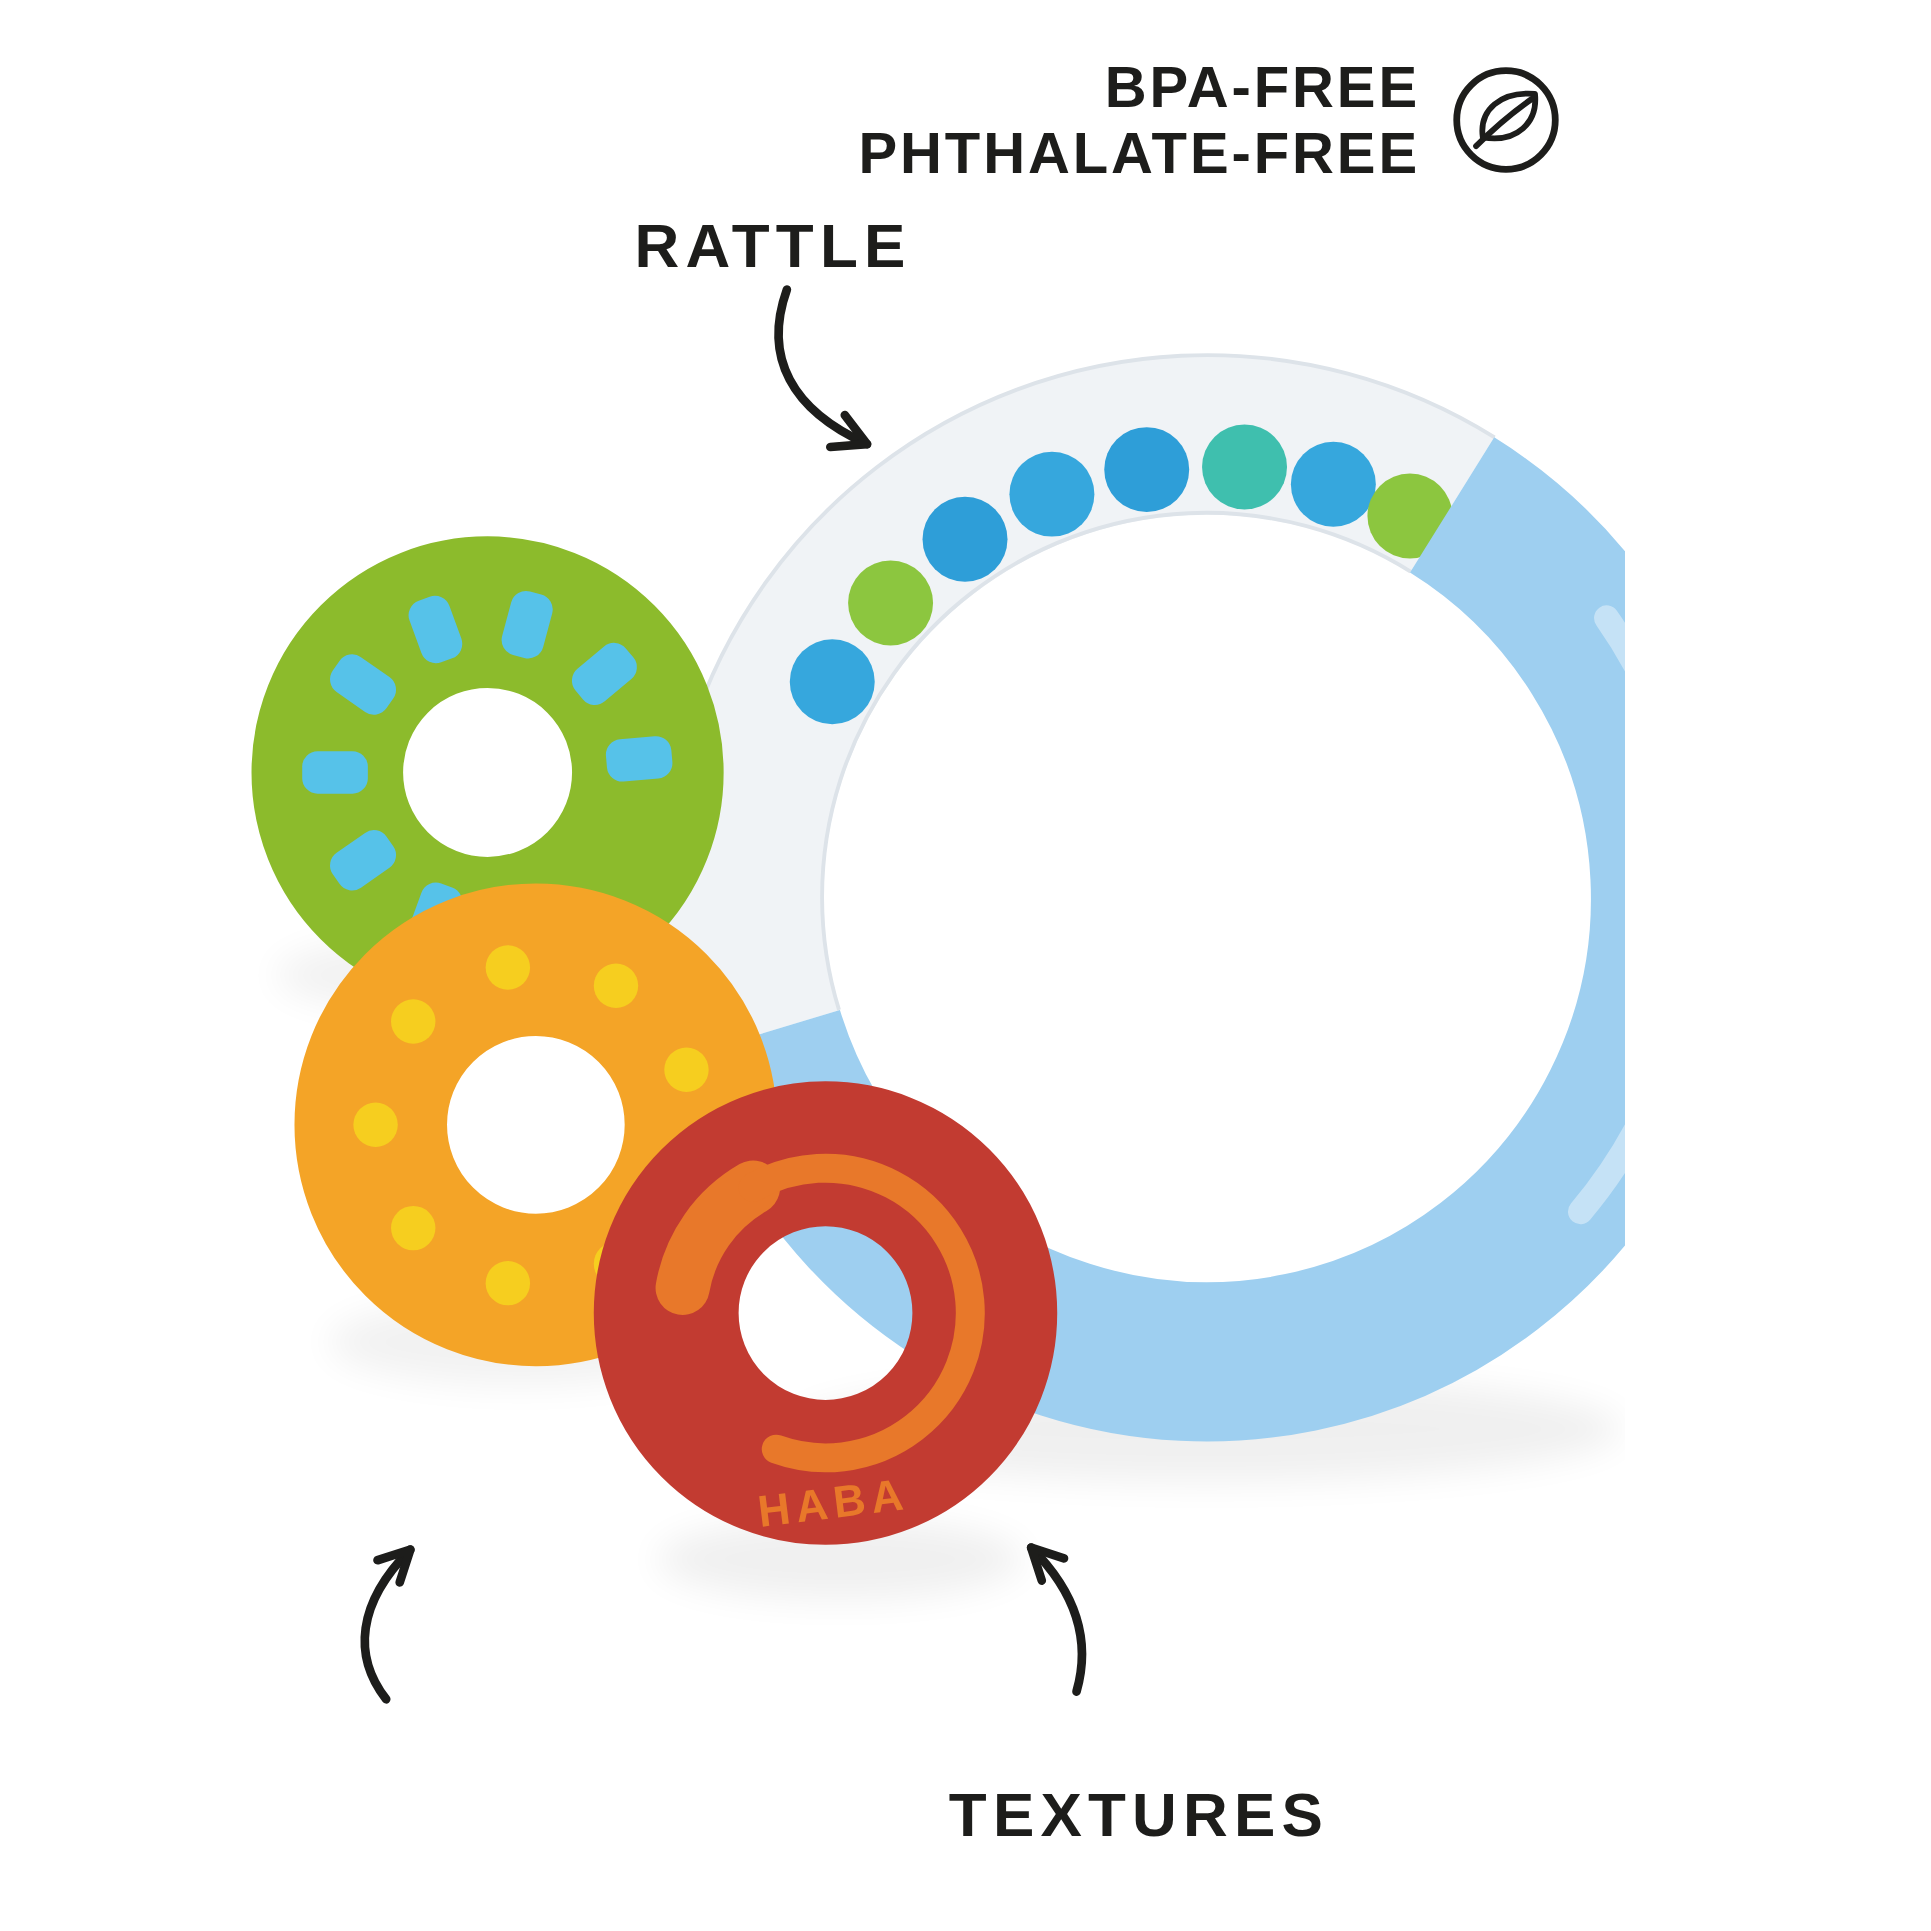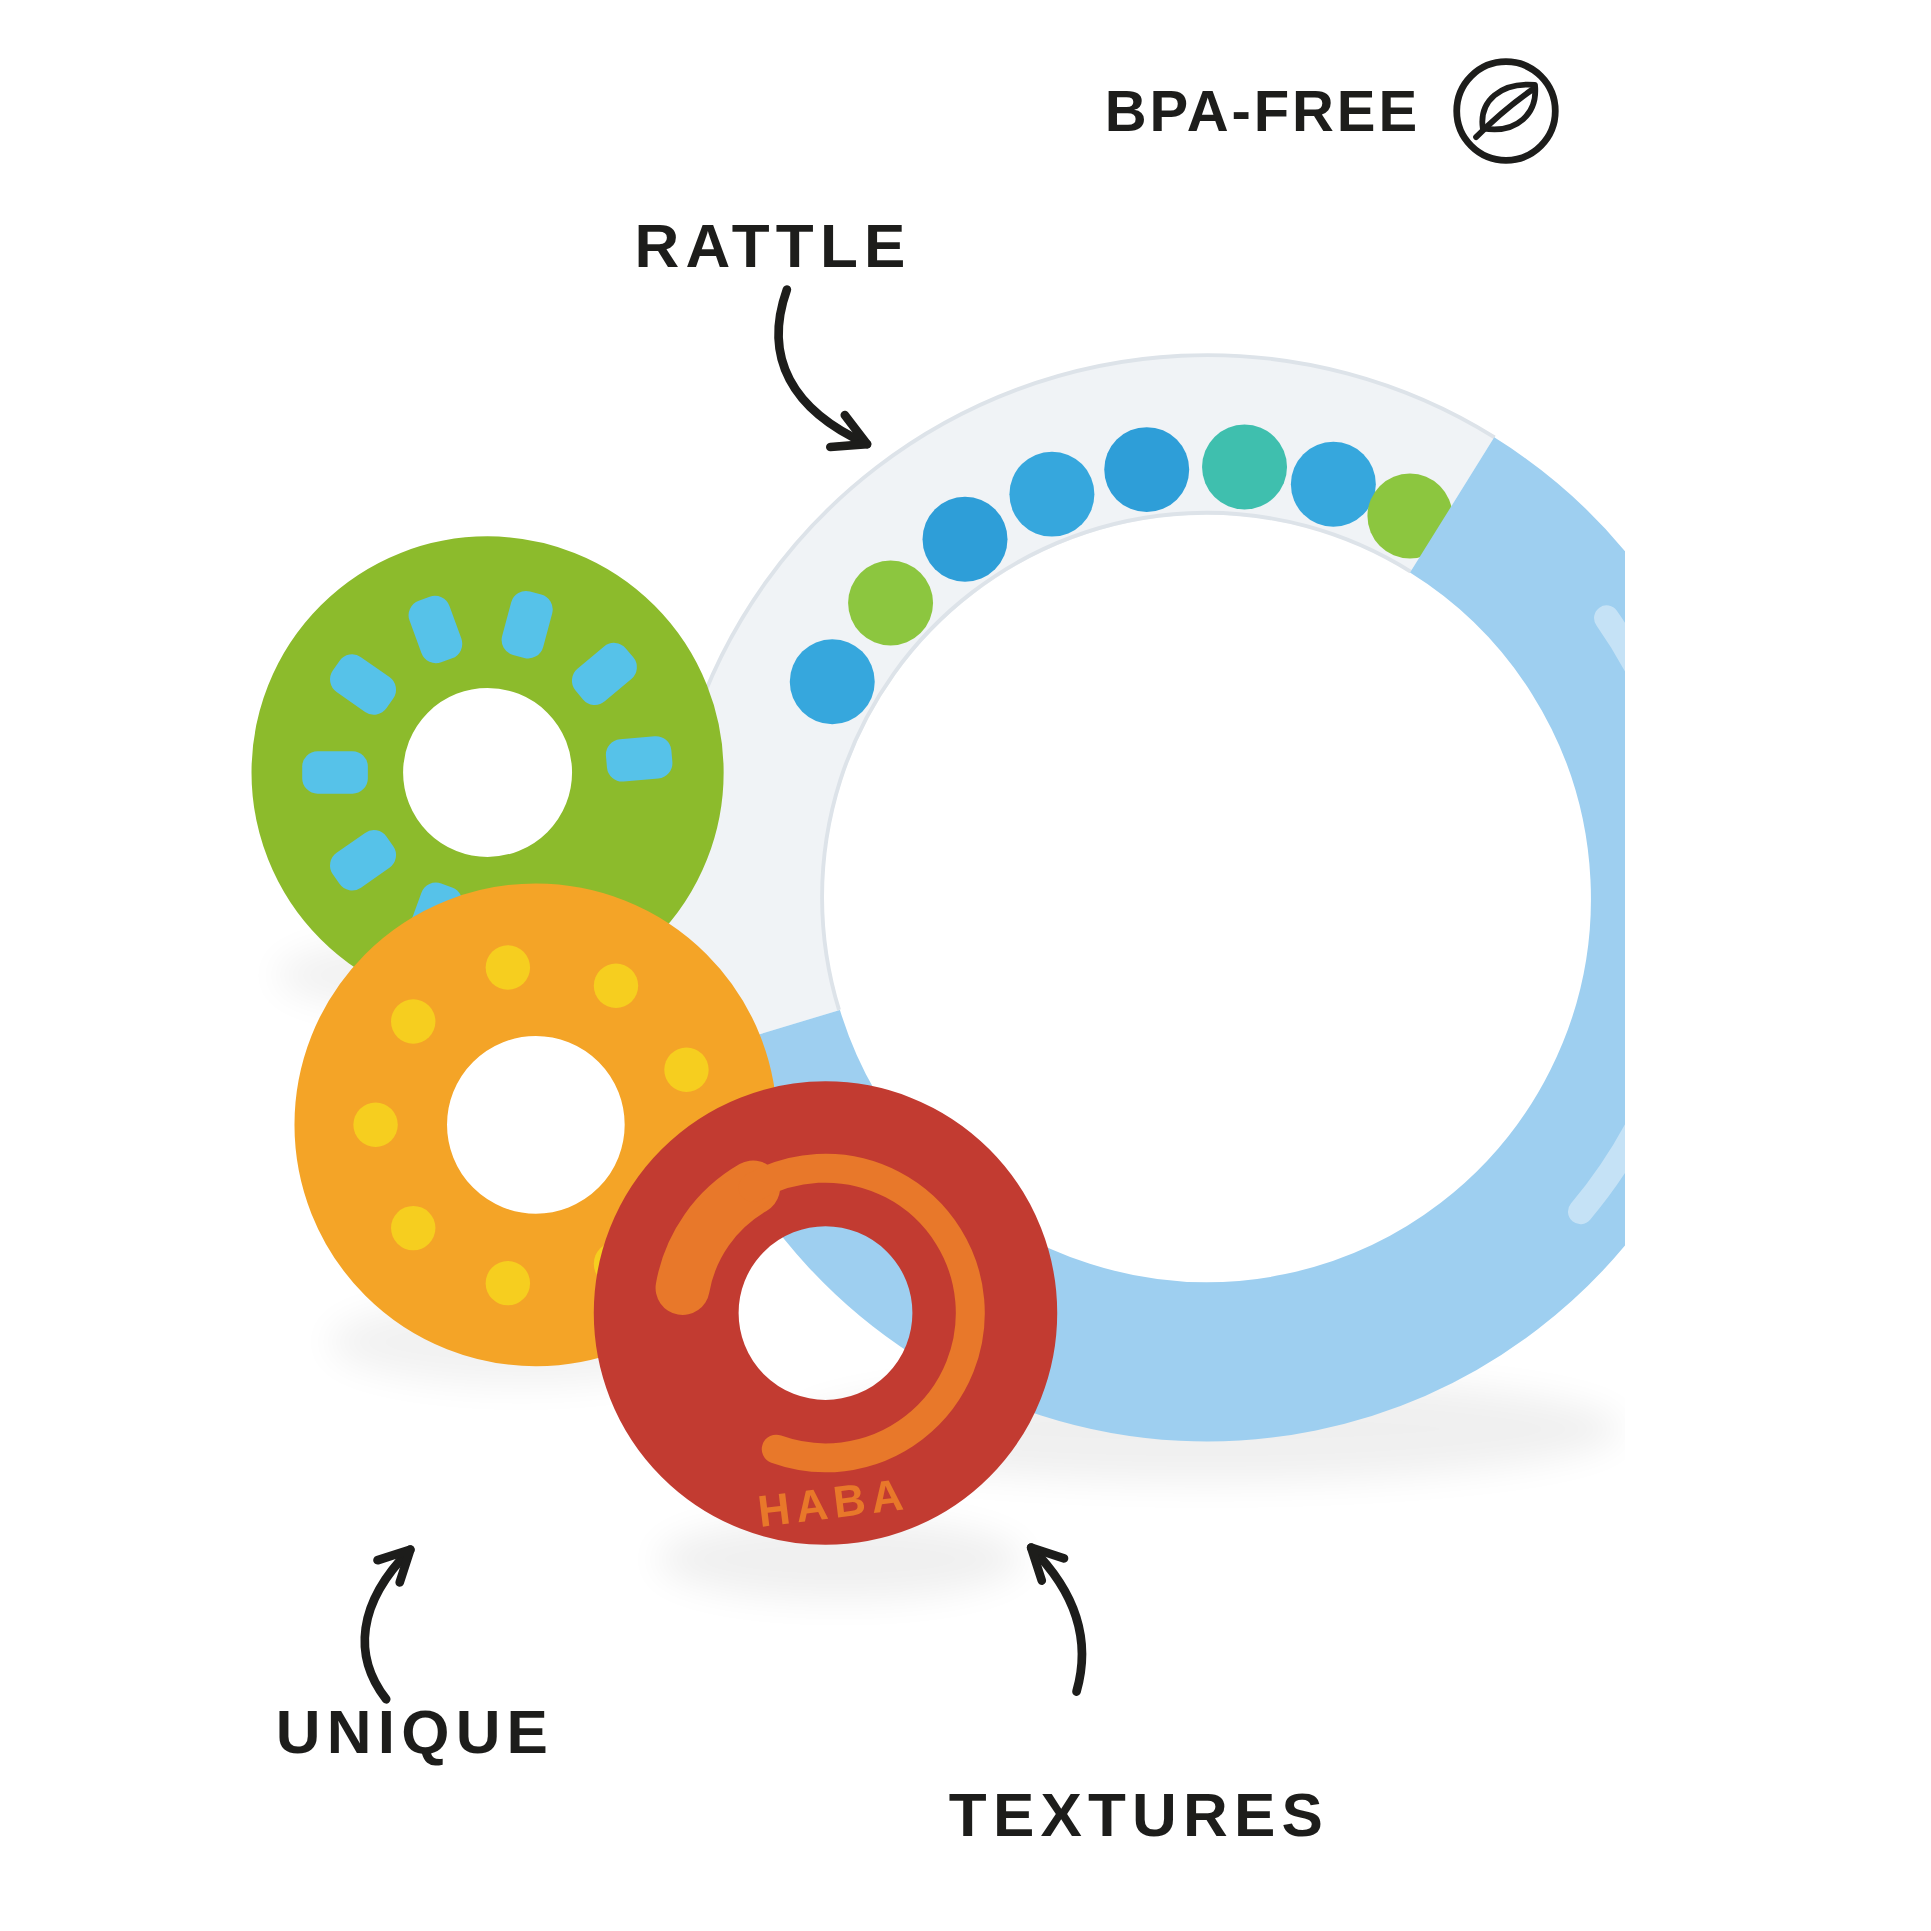--- a/index.html
+++ b/index.html
@@ -39,32 +39,32 @@
   .silicone-label{left:893px;top:1778px;width:492px;}
 </style>
 </head>
 <body>
 
 <div class="canvas">
 
   <div class="badge">
     <div class="badge-text">
       <div>BPA-FREE</div>
+      <div>PHTHALATE-FREE</div>
     </div>
     <svg width="114" height="114" viewBox="-59 -59 118 118">
       <circle cx="0" cy="0" r="51" fill="none" stroke="#1d1d1b" stroke-width="7"></circle>
       <path d="M -24 18 C -28 -10 -6 -30 30 -27 C 33 2 12 24 -24 18 Z" fill="none" stroke="#1d1d1b" stroke-width="6" stroke-linejoin="round"></path>
       <path d="M -31 27 C -12 8 4 -6 27 -22" fill="none" stroke="#1d1d1b" stroke-width="6" stroke-linecap="round"></path>
     </svg>
   </div>
 
   <div class="lbl rattle-label">RATTLE</div>
 
   <div class="lbl unique-label">
-    <div>UNIQUE</div>
   </div>
 
   <div class="lbl silicone-label">TEXTURES</div>
 
   <svg class="scene" viewBox="0 0 2000 2000">
     <defs>
       <filter id="soft" x="-80%" y="-80%" width="260%" height="260%">
         <feGaussianBlur stdDeviation="18"></feGaussianBlur>
       </filter>
     </defs>

